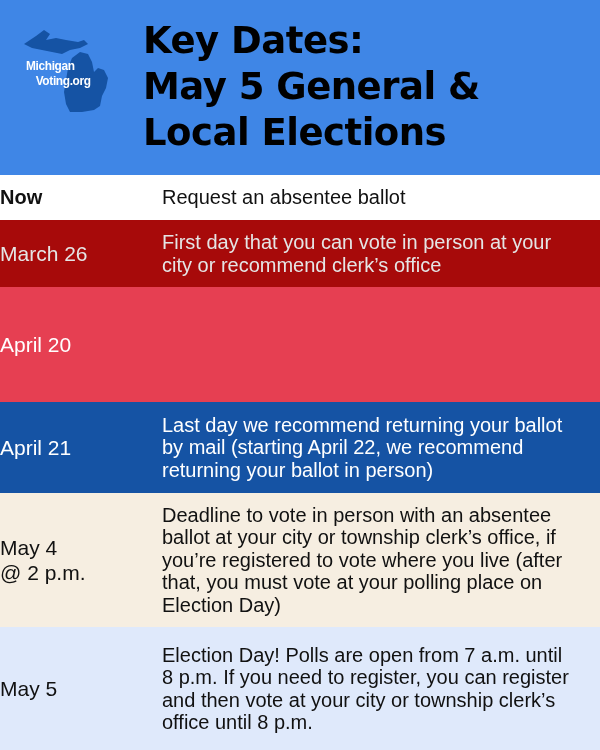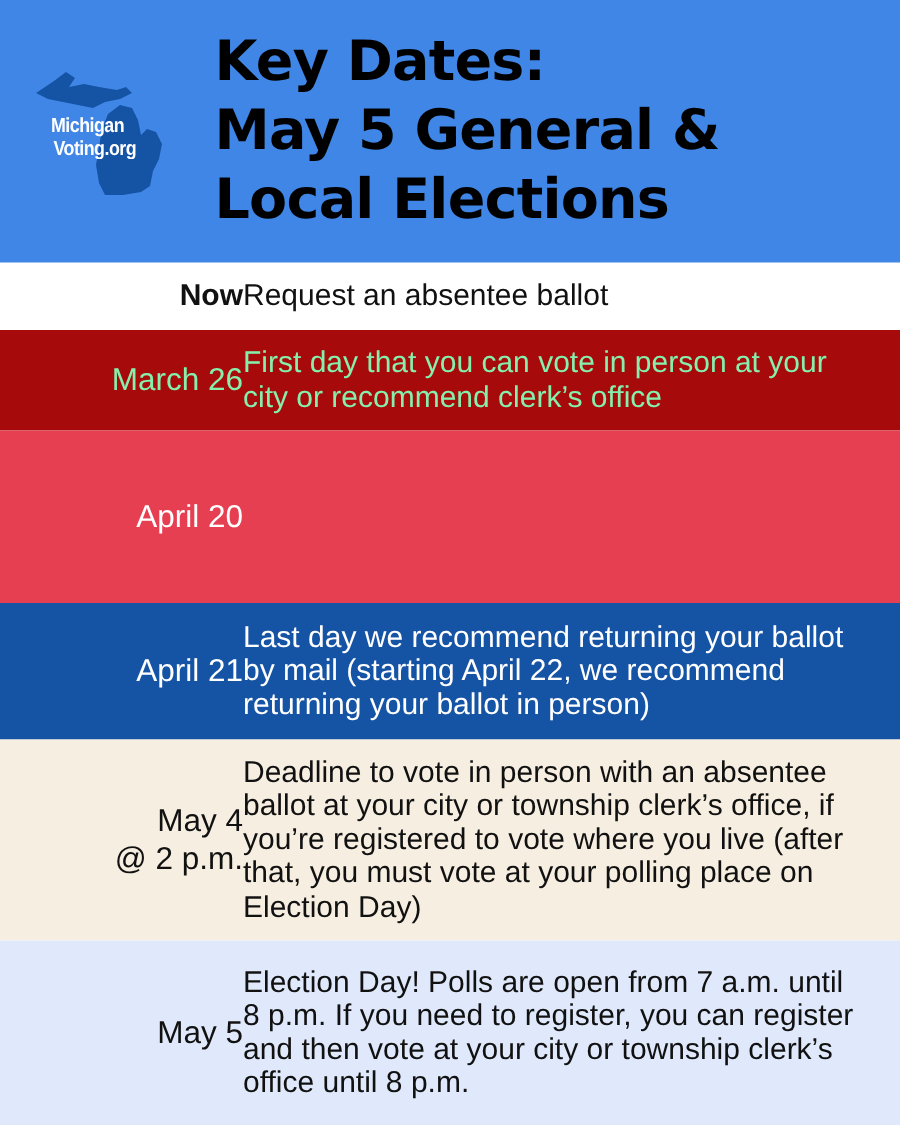--- a/index.html
+++ b/index.html
@@ -2,47 +2,47 @@
 <html><head>
   <meta charset="utf-8">
   <style>
     * { box-sizing: border-box; margin: 0; padding: 0; }
     html, body { width: 600px; height: 750px; overflow: hidden; }
     body { font-family: "Liberation Sans", "DejaVu Sans", sans-serif; background: #fff; }
     .header {
       position: relative; height: 175px; background: #3f86e6;
       display: flex; align-items: center;
     }
-    .logo { position: absolute; left: 22px; top: 44px; width: 100px; height: 92px; text-align: center; }
+    .logo { position: absolute; left: 22px; top: 26px; width: 100px; height: 92px; }
     .logo svg { position: absolute; left: 0; top: 0; }
     .logo-text {
       position: absolute; left: 4px; top: 32px; color: #fff;
       font-family: "Liberation Sans", sans-serif; font-weight: bold;
       font-size: 13.5px; line-height: 15px; letter-spacing: -0.4px;
       transform: scaleX(0.88); transform-origin: left;
     }
     .logo-text .l2 { padding-left: 11px; }
     .title {
       position: absolute; left: 143px; top: 18px; color: #000000;
       font-family: "DejaVu Sans", sans-serif; font-weight: bold;
       font-size: 37px; line-height: 46px; letter-spacing: -0.5px;
     }
     .row {
       display: flex; align-items: center; width: 600px;
     }
     .date {
-      width: 162px; flex-shrink: 0; text-align: right;
+      width: 162px; flex-shrink: 0; text-align: left;
       font-size: 21px; line-height: 25px; padding-left: 0;
     }
     .desc {
       flex: 1; font-size: 20px; line-height: 22.5px; padding-right: 22px;
     }
     .r-now { height: 45px; background: #ffffff; color: #111; }
     .r-now .date { font-weight: bold; font-size: 20px; }
-    .r-mar { height: 67px; background: #a70a0a; color: #86efac; }
+    .r-mar { height: 67px; background: #a70a0a; color: #e5e5e5; }
     .r-apr20 { height: 115px; background: #e63f52; color: #fff; }
     .r-apr21 { height: 91px; background: #1553a4; color: #fff; }
     .r-may4 { height: 134px; background: #f6eee1; color: #111; }
     .r-may5 { height: 123px; background: #dfe9fb; color: #111; }
   </style>
 </head>
 <body>
 
 <div class="header">
   <div class="logo">

